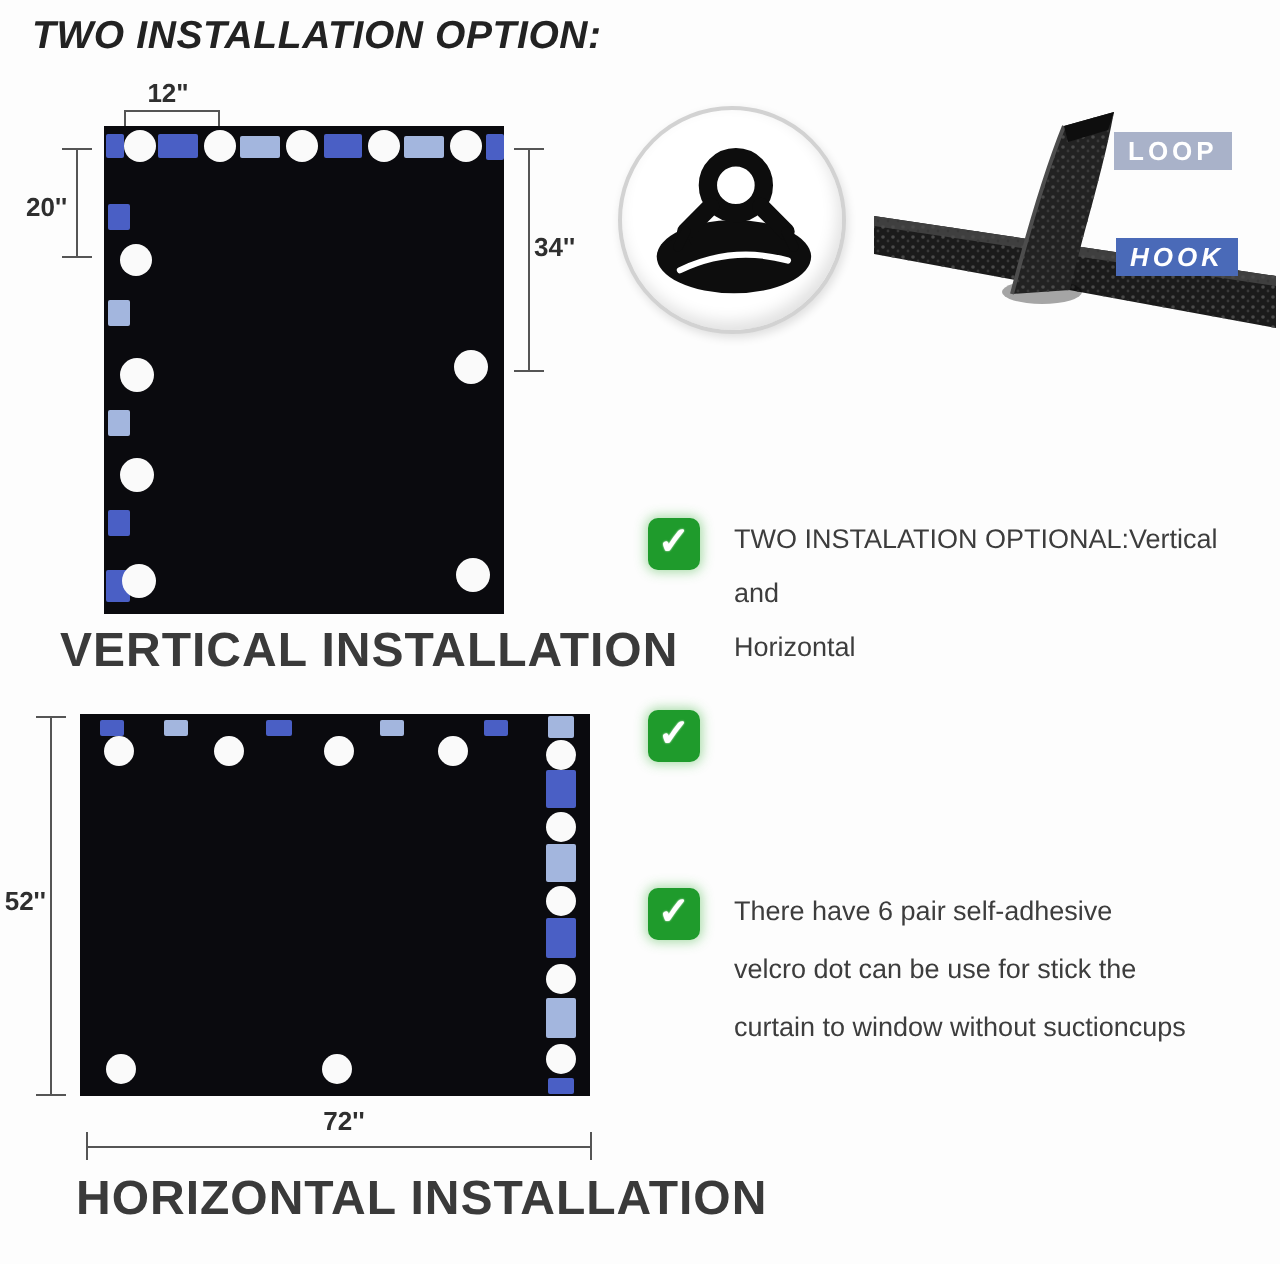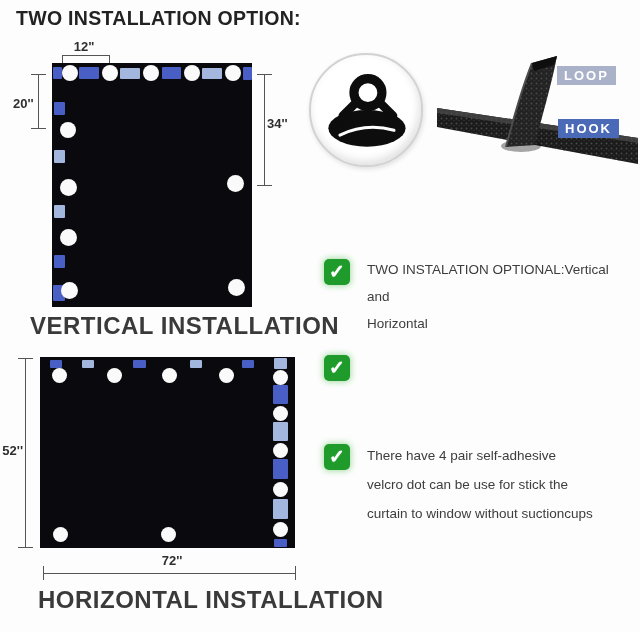--- a/index.html
+++ b/index.html
@@ -1,21 +1,21 @@
 <!DOCTYPE html>
 <html style="--curtain-black: #0a0a0e; --velcro-medium-blue: #4a5fc5; --velcro-light-blue: #a3b6de; --check-green: #1f9b2c; --loop-badge-bg: #a9b2c9; --hook-badge-bg: #4a6ab8;"><head>
 <meta charset="utf-8">
 <style>
   html,body{margin:0;padding:0;background:#fff;}
   #page{position:relative;width:640px;height:632px;background:#fdfdfd;overflow:hidden;
         font-family:"Liberation Sans",sans-serif;color:#2c2c2c;}
 
   
   .title{position:absolute;left:16px;top:7px;font-size:19.5px;font-weight:700;
-         letter-spacing:.3px;color:#222;}
+         letter-spacing:.3px;color:#222;font-style:italic;}
   .caption{position:absolute;font-size:24px;font-weight:600;color:#3a3a3a;
            letter-spacing:.5px;text-align:center;white-space:nowrap;}
 
   
   .curtain{position:absolute;background:var(--curtain-black,#0a0a0e);}
   .curtain .cup{position:absolute;background:#fafafa;border-radius:50%;}
   .curtain .vel{position:absolute;background:var(--velcro-medium-blue,#4a5fc5);border-radius:1px;}
   .curtain .vel.light{background:var(--velcro-light-blue,#a3b6de);}
 
   
@@ -31,21 +31,21 @@
   .suction-badge{position:absolute;left:309px;top:53px;width:114px;height:114px;border-radius:50%;
       background:#fff;border:2px solid #d2d2d2;box-sizing:border-box;
       box-shadow:inset -2px -4px 8px rgba(0,0,0,.12), 1px 2px 5px rgba(0,0,0,.12);}
   .suction-badge svg{position:absolute;left:0;top:0;width:100%;height:100%;}
 
   
   .velcro{position:absolute;left:425px;top:42px;width:215px;height:135px;}
   .badge{position:absolute;color:#fff;font-size:13px;font-weight:700;letter-spacing:2px;
          padding:2px 7px;line-height:15px;}
   .badge.loop{left:557px;top:66px;background:var(--loop-badge-bg,#a9b2c9);}
-  .badge.hook{left:558px;top:119px;background:var(--hook-badge-bg,#4a6ab8);}
+  .badge.hook{left:558px;top:119px;background:var(--hook-badge-bg,#4a6ab8);font-style:italic;}
 
   
   .check-item{position:absolute;left:324px;display:flex;gap:17px;align-items:flex-start;}
   .checkbox{width:26px;height:26px;margin-top:3px;border-radius:5px;flex:0 0 auto;
             background:var(--check-green,#1f9b2c);color:#fff;text-align:center;
             font-size:19px;font-weight:700;line-height:25px;
             box-shadow:0 0 6px 1px rgba(60,180,60,.45);text-shadow:0 0 1px #fff;}
   .check-text{width:262px;font-size:13.5px;color:#3d3d3d;white-space:pre-line;}
   .check-item.i1 .check-text{line-height:27px;}
   .check-item.i2 .check-text{line-height:27px;}
@@ -135,21 +135,21 @@
   <div class="check-item i1" style="top:256px">
     <div class="checkbox">✓</div>
     <div class="check-text">TWO INSTALATION OPTIONAL:Vertical and
 Horizontal</div>
   </div>
   <div class="check-item i2" style="top:352px">
     <div class="checkbox">✓</div>
   </div>
   <div class="check-item i3" style="top:441px">
     <div class="checkbox">✓</div>
-    <div class="check-text">There have 4 pair self-adhesive
+    <div class="check-text">There have 6 pair self-adhesive
 velcro dot can be use for stick the
 curtain to window without suctioncups</div>
   </div>
 
   <div class="curtain" id="curtain-h" style="left:40px;top:357px;width:255px;height:191px">
       <div class="vel" style="left: 10px; top: 3px; width: 12px; height: 8px;"></div>
       <div class="cup" style="left: 12px; top: 11px; width: 15px; height: 15px;"></div>
       <div class="vel light" style="left: 42px; top: 3px; width: 12px; height: 8px;"></div>
       <div class="cup" style="left: 67px; top: 11px; width: 15px; height: 15px;"></div>
       <div class="vel" style="left: 93px; top: 3px; width: 13px; height: 8px;"></div>

